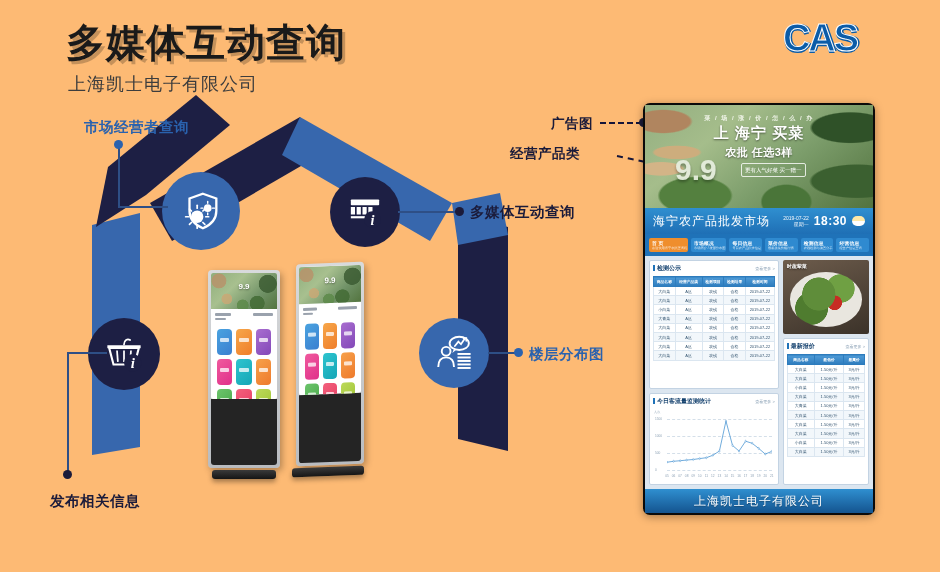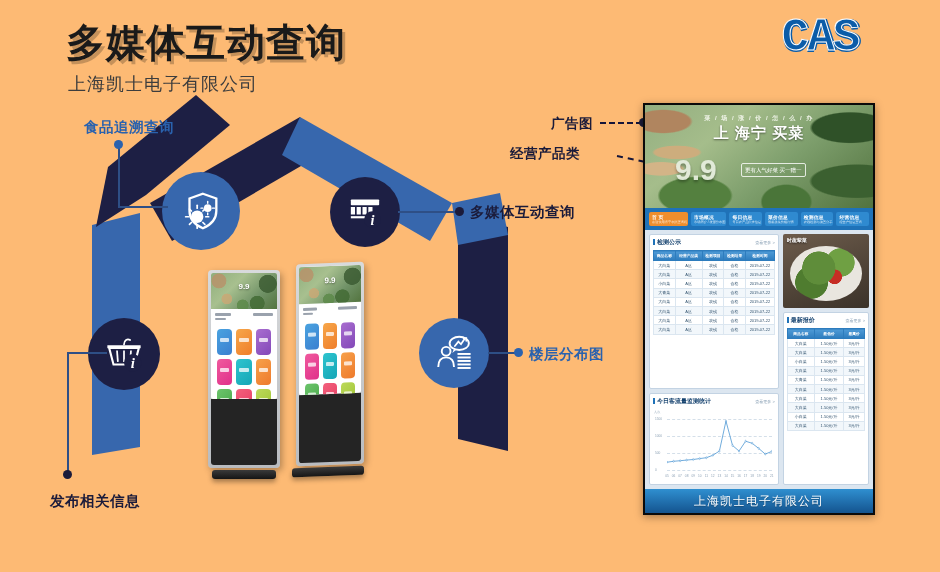--- a/index.html
+++ b/index.html
@@ -22,25 +22,25 @@
   .page-subtitle {
     position: absolute; left: 68px; top: 72px;
     font-size: 18px; color: #3d3d3d; letter-spacing: 1px;
   }
   .logo-box {
     position: absolute; right: 22px; top: 12px;
     width: 196px; height: 52px;
     display: flex; align-items: center; justify-content: center;
   }
   .logo-text {
-    font-size: 46px; font-weight: 800; letter-spacing: -2px;
+    font-size: 38px; font-weight: 800; letter-spacing: -2px;
     color: #0b5ca8;
     -webkit-text-stroke: 1px #ffffff;
     text-shadow: 0 0 0 #0b5ca8, 2px 0 0 #0b5ca8, 0 2px 0 #0b5ca8;
-    font-family: Liberation Mono, monospace;
+    font-family: Liberation Sans, sans-serif;
   }
 
   
   .arch-svg { position: absolute; left: 0; top: 95px; width: 640px; height: 420px; }
 
   .node-circle {
     position: absolute; border-radius: 50%;
     display: flex; align-items: center; justify-content: center;
   }
   .node-blue { background: #3767ad; }
@@ -98,21 +98,21 @@
     background:rgba(255,255,255,.75); border-radius:1px;
   }
   .kiosk-hdr { height:14px; position:relative; }
   .kiosk-hdr i, .kiosk-hdr b {
     position:absolute; height:3px; background:#9aa2ad; border-radius:1px; display:block;
   }
 
   
   .screen-outer{
     position:absolute; left:643px; top:103px; width:232px; height:412px;
-    background:#0a0a0a; padding:2px; box-shadow:0 2px 8px rgba(0,0,0,.35);
+    background:#0a0a0a; padding:2px; box-shadow:0 2px 8px rgba(0,0,0,.35);border-radius:7px;
   }
   .screen-inner{ width:100%; height:100%; background:#e9eef4; overflow:hidden; position:relative;
                  display:flex; flex-direction:column; }
   .ad-banner{
     height:103px; position:relative; overflow:hidden;
     background: linear-gradient(140deg,#93ae80 0%,#a5bd8b 30%,#7d9e6c 60%,#52733f 100%);
   }
   .ad-banner::before{
     content:""; position:absolute; inset:0;
     background:
@@ -322,21 +322,21 @@
       </g>
       <path d="M24 13 C24 8 28 6 31 8" fill="none" stroke="#fff" stroke-width="2" stroke-linecap="round"></path>
       <circle cx="34" cy="34" r="10" fill="#1d1f44"></circle>
       <text x="34" y="40" font-size="17" font-style="italic" font-weight="700" text-anchor="middle" fill="#fff" font-family="Liberation Serif, serif">i</text>
     </svg>
   </div>
 
   <div class="conn-line" style="left:118px; top:145px; width:1.6px; height:62px;"></div>
   <div class="conn-line" style="left:118px; top:206px; width:50px; height:1.6px;"></div>
   <div class="conn-dot dot-blue" style="left:114px; top:140px;"></div>
-  <div class="node-label lbl-blue" style="left:84px; top:118px;">食品追溯查询</div>
+  <div class="node-label lbl-blue" style="left:84px; top:118px;">市场经营者查询</div>
 
   <div class="conn-line" style="left:398px; top:211px; width:62px; height:1.6px;"></div>
   <div class="conn-dot dot-navy" style="left:455px; top:207px;"></div>
   <div class="node-label lbl-navy" style="left:470px; top:203px;">多媒体互动查询</div>
 
   <div class="conn-line" style="left:488px; top:352px; width:32px; height:1.6px;"></div>
   <div class="conn-dot dot-blue" style="left:514px; top:348px;"></div>
   <div class="node-label lbl-blue" style="left:529px; top:345px;">楼层分布图</div>
 
   <div class="conn-line" style="left:67px; top:352px; width:40px; height:1.6px;"></div>
@@ -445,25 +445,37 @@
 
   <div class="dash-line" style="left:700px; top:232px; width:105px; transform:rotate(36deg); transform-origin:left center; border-top-width:1.4px;"></div>
   <div class="cdot" style="left:777px; top:272px; width:8px; height:8px;"></div>
 
   <div class="screen-outer">
     <div class="screen-inner">
 
       <div class="ad-banner">
         <div class="ad-top-txt">菜 / 场 / 涨 / 价 / 怎 / 么 / 办</div>
         <div class="ad-main">上 海宁 买菜</div>
+        <div class="ad-sub">农批 任选3样</div>
         <div class="ad-price">9.9</div>
         <div class="ad-badge">更有人气好菜
 买一赠一</div>
       </div>
 
+      <div class="title-bar">
+        <div class="tb-name">海宁农产品批发市场</div>
+        <div class="tb-right">
+          <div class="tb-date">
+            <div>2019-07-22</div>
+            <div>星期一</div>
+          </div>
+          <div class="tb-time">18:30</div>
+          <div class="tb-weather"></div>
+        </div>
+      </div>
 
       <div class="navbar">
         <div class="nav-btn active">
           <div class="t">首 页</div>
           <div class="s">欢迎使用海宁农批查询机</div>
         </div>
         <div class="nav-btn">
           <div class="t">市场概况</div>
           <div class="s">市场简介 / 楼层分布图</div>
         </div>

